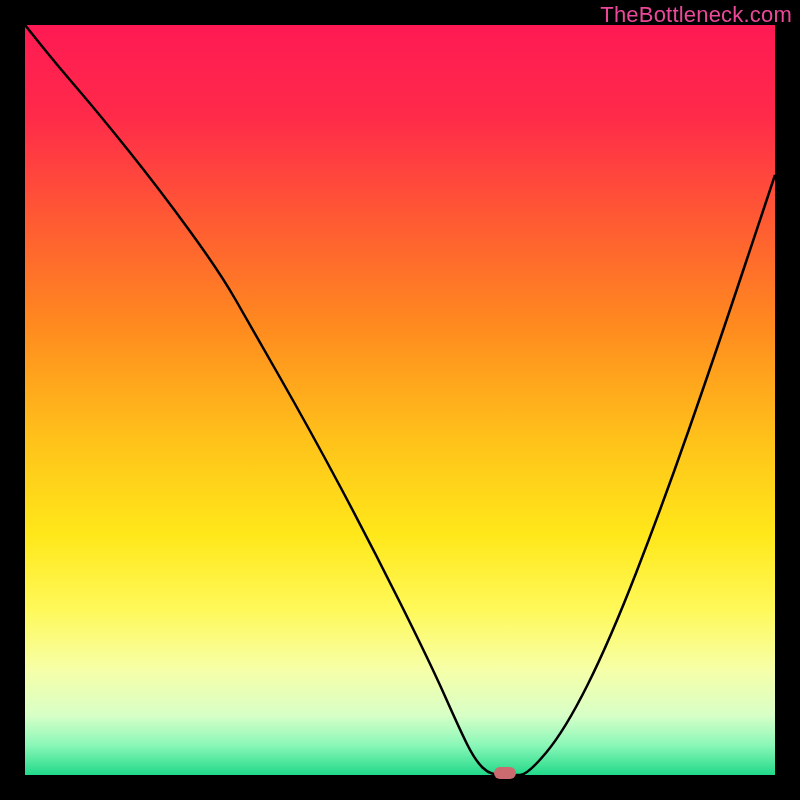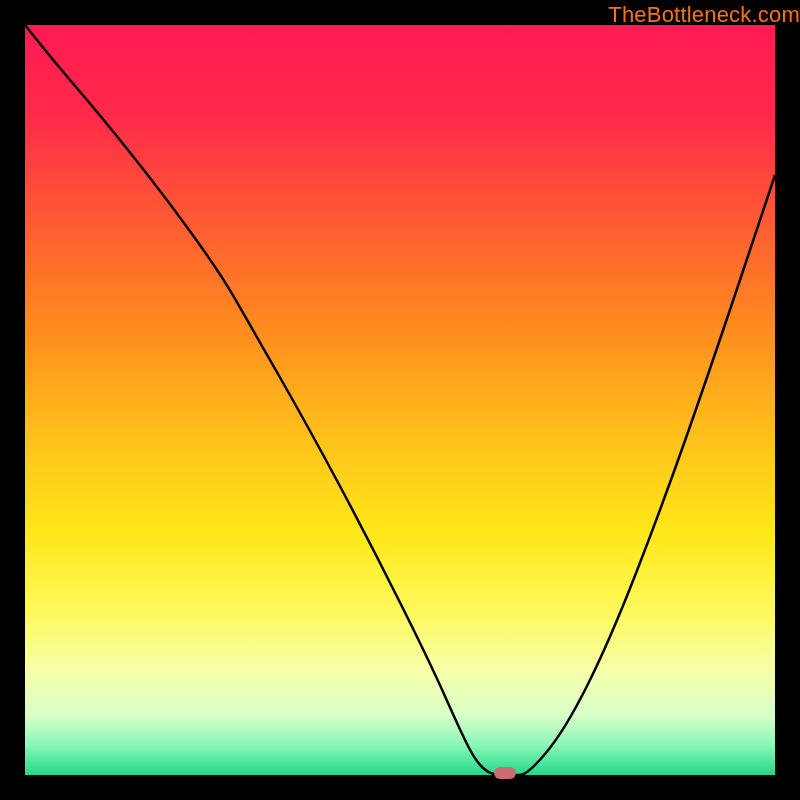--- a/index.html
+++ b/index.html
@@ -12,22 +12,22 @@
   }
   .container {
     position: relative;
     width: 800px;
     height: 800px;
     background: #000;
   }
   .watermark {
     position: absolute;
     top: 2px;
-    right: 0;
-    color: #f97316;
+    right: 8px;
+    color: #ec4899;
     font-size: 22px;
     font-weight: 500;
     letter-spacing: 0.2px;
   }
   .plot-area {
     position: absolute;
     left: 25px;
     top: 25px;
     width: 750px;
     height: 750px;

